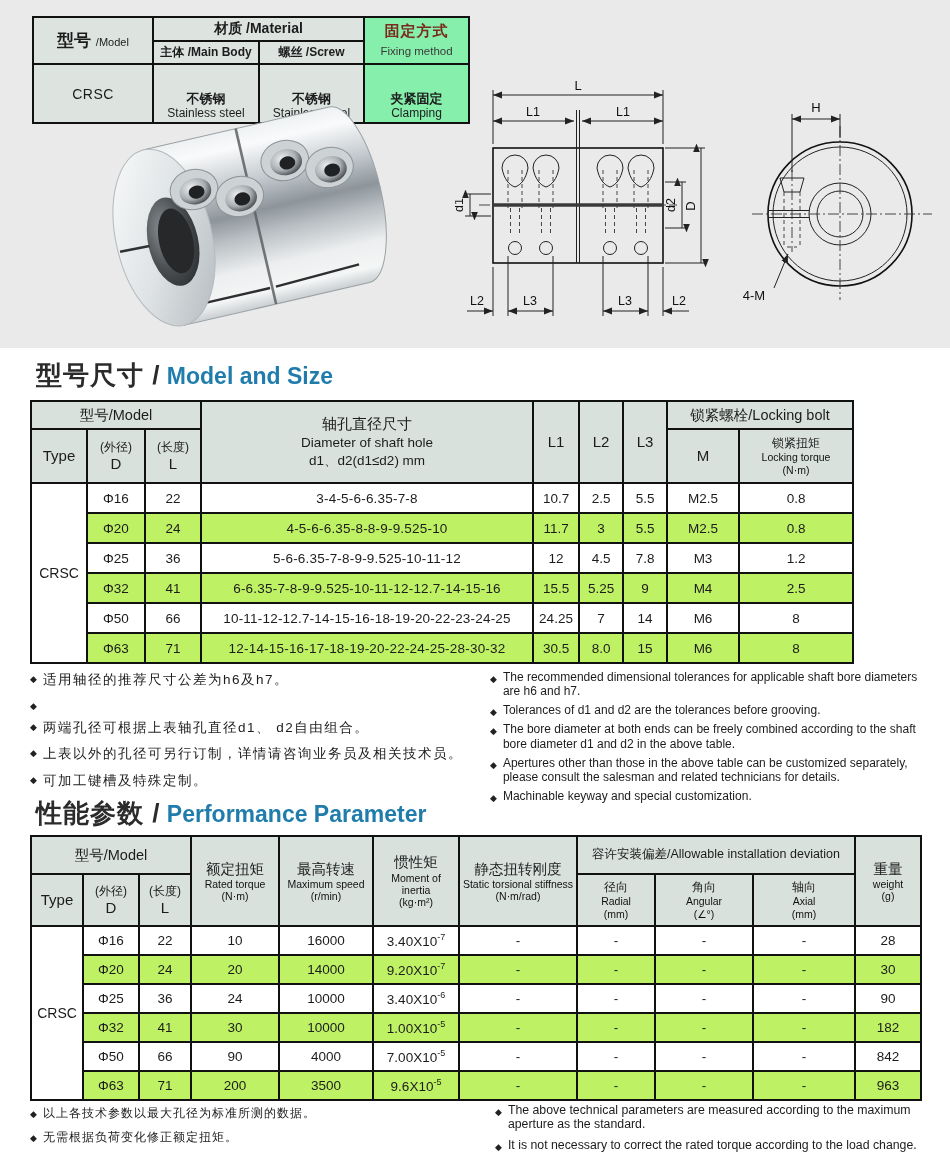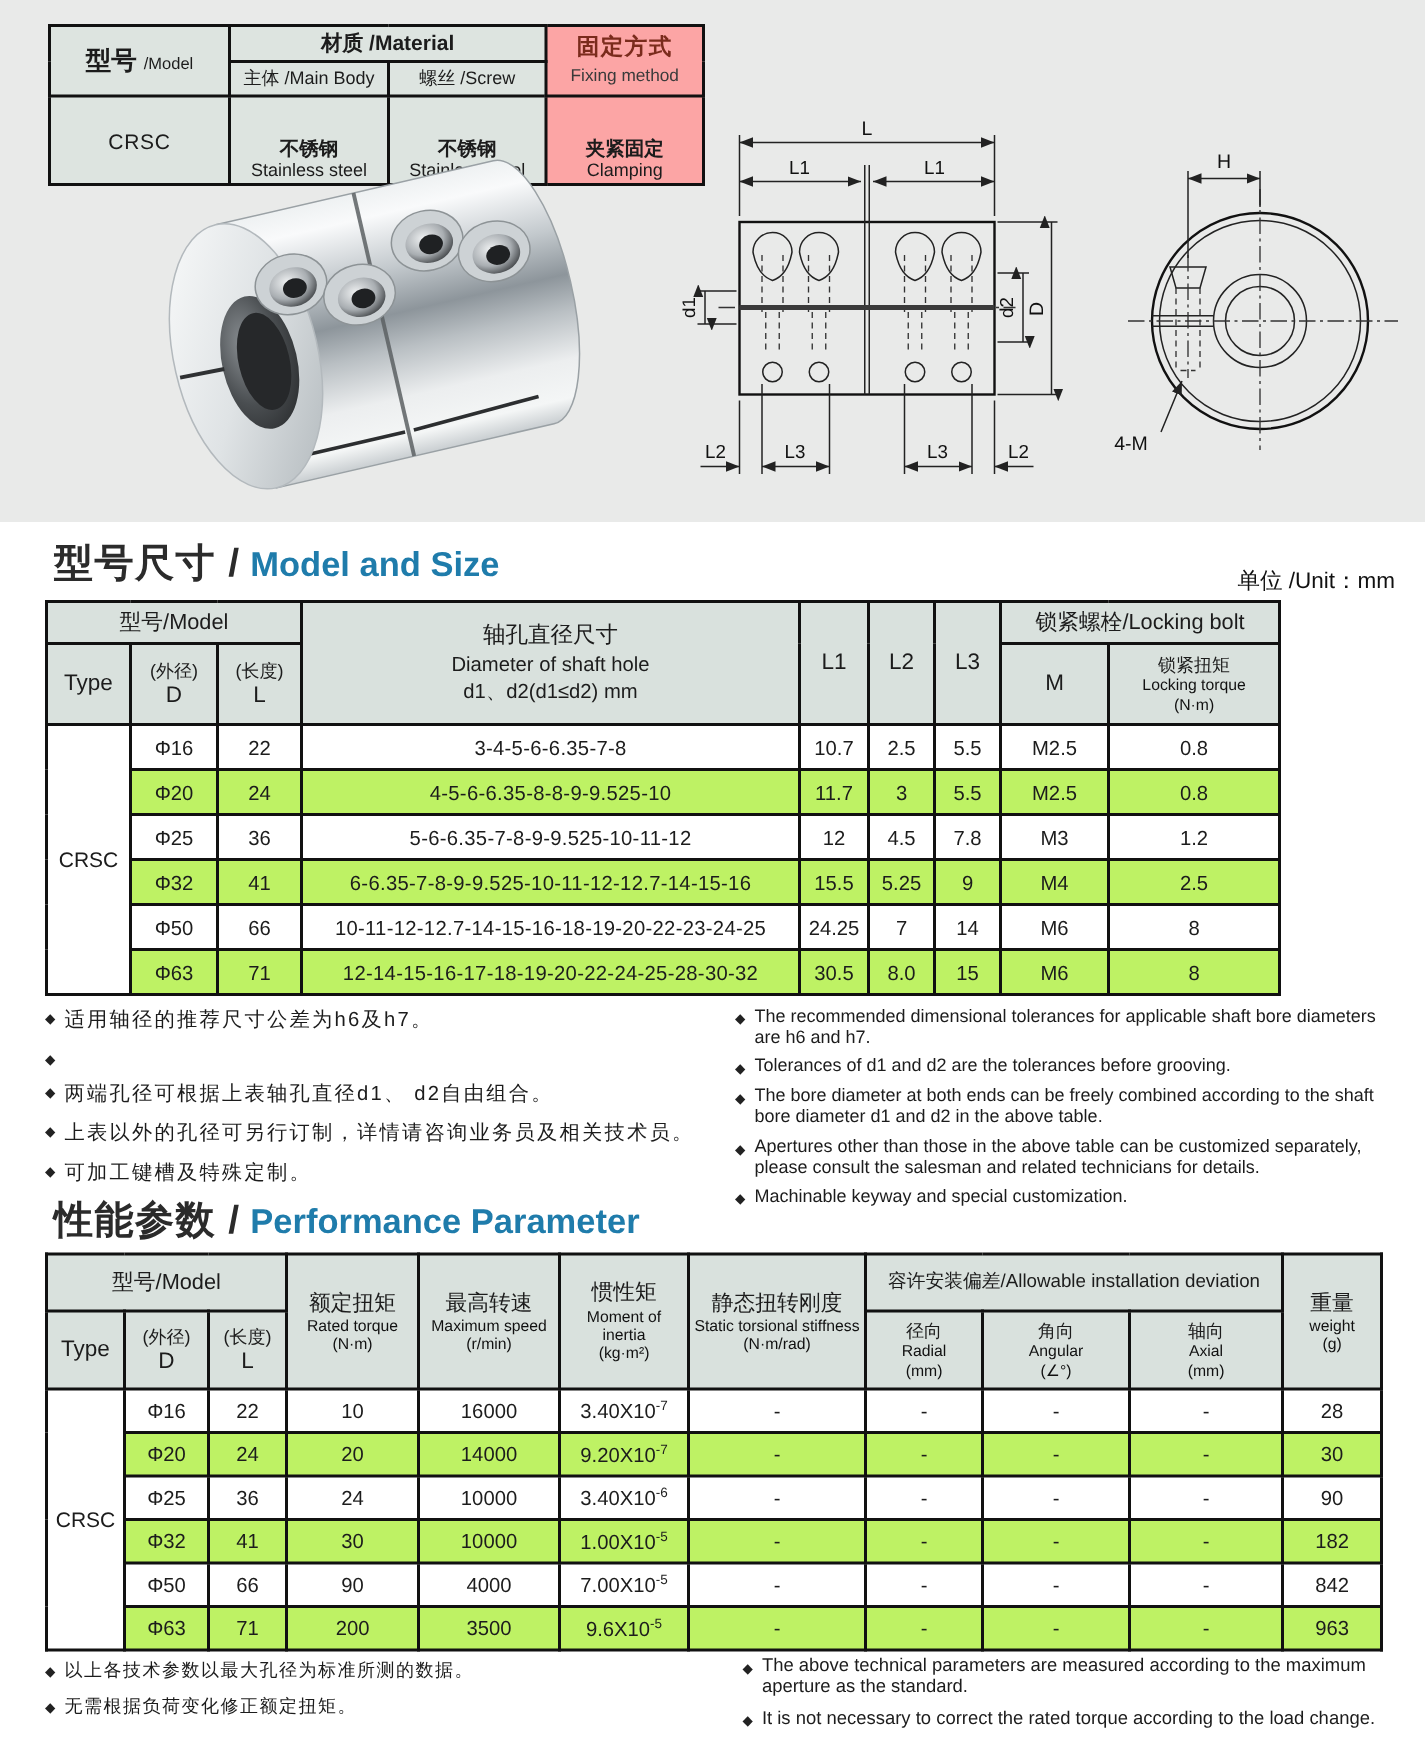--- a/index.html
+++ b/index.html
@@ -6,25 +6,25 @@
   html,body { width:950px; }
   body { font-family:"Liberation Sans","DejaVu Sans",sans-serif; background:#ffffff; color:#1c1c1c; }
   .page { position:relative; width:950px; height:1163px; background:#ffffff; overflow:hidden; }
 
   
   .top-area { position:absolute; left:0; top:0; width:950px; height:348px; background:#e9eae9; }
 
   
   table.spec { position:absolute; left:32px; top:16px; width:436px; border-collapse:collapse; table-layout:fixed; }
   table.spec td { border:2px solid #111; text-align:center; vertical-align:middle; background:#dde4e0; padding:2px 1px; }
-  table.spec td.yellow { background:#fca5a5; }
+  table.spec td.yellow { background:#86efac; }
   .spec-model { font-size:17px; font-weight:bold; }
   .spec-model small, .spec-sub small { font-size:11px; font-weight:normal; }
   .spec-mat { font-size:14px; font-weight:bold; }
-  .spec-sub { font-size:12px; font-weight:normal; }
+  .spec-sub { font-size:12px; font-weight:bold; }
   .fix-cn { font-size:15px; font-weight:bold; color:#7a2b1c; letter-spacing:1px; }
   .fix-en { font-size:11.5px; color:#3a3a3a; }
   .cell-cn { font-size:13px; font-weight:bold; display:block; line-height:1.25;margin-top:24px; }
   .cell-en { font-size:12px; display:block; line-height:1.1; }
   .crsc { font-size:14px; letter-spacing:0.5px; }
 
   
   svg text { font-family:"Liberation Sans","DejaVu Sans",sans-serif; fill:#111; }
   .dim { stroke:#222; stroke-width:1; fill:none; }
   .thick { stroke:#111; stroke-width:1.6; fill:none; }
@@ -283,21 +283,20 @@
       <text x="94" y="30" font-size="13" text-anchor="middle">H</text>
 
       <line x1="52" y1="206" x2="66" y2="172" class="dim" marker-end="url(#arR)"></line>
       <text x="32" y="218" font-size="13" text-anchor="middle">4-M</text>
     </svg>
   </div>
 
   <div class="sec-title" style="top:358px;">
     <span>型号尺寸 /</span><span class="en"> Model and Size</span>
   </div>
-  <div class="unit-label" style="top:378px;">单位 /Unit：mm</div>
 
   <table class="grid" style="left:30px; top:400px; width:822px;">
     <colgroup>
       <col style="width:56px">
         <col style="width:58px">
         <col style="width:56px">
         <col style="width:332px">
       <col style="width:46px">
         <col style="width:44px">
         <col style="width:44px">

